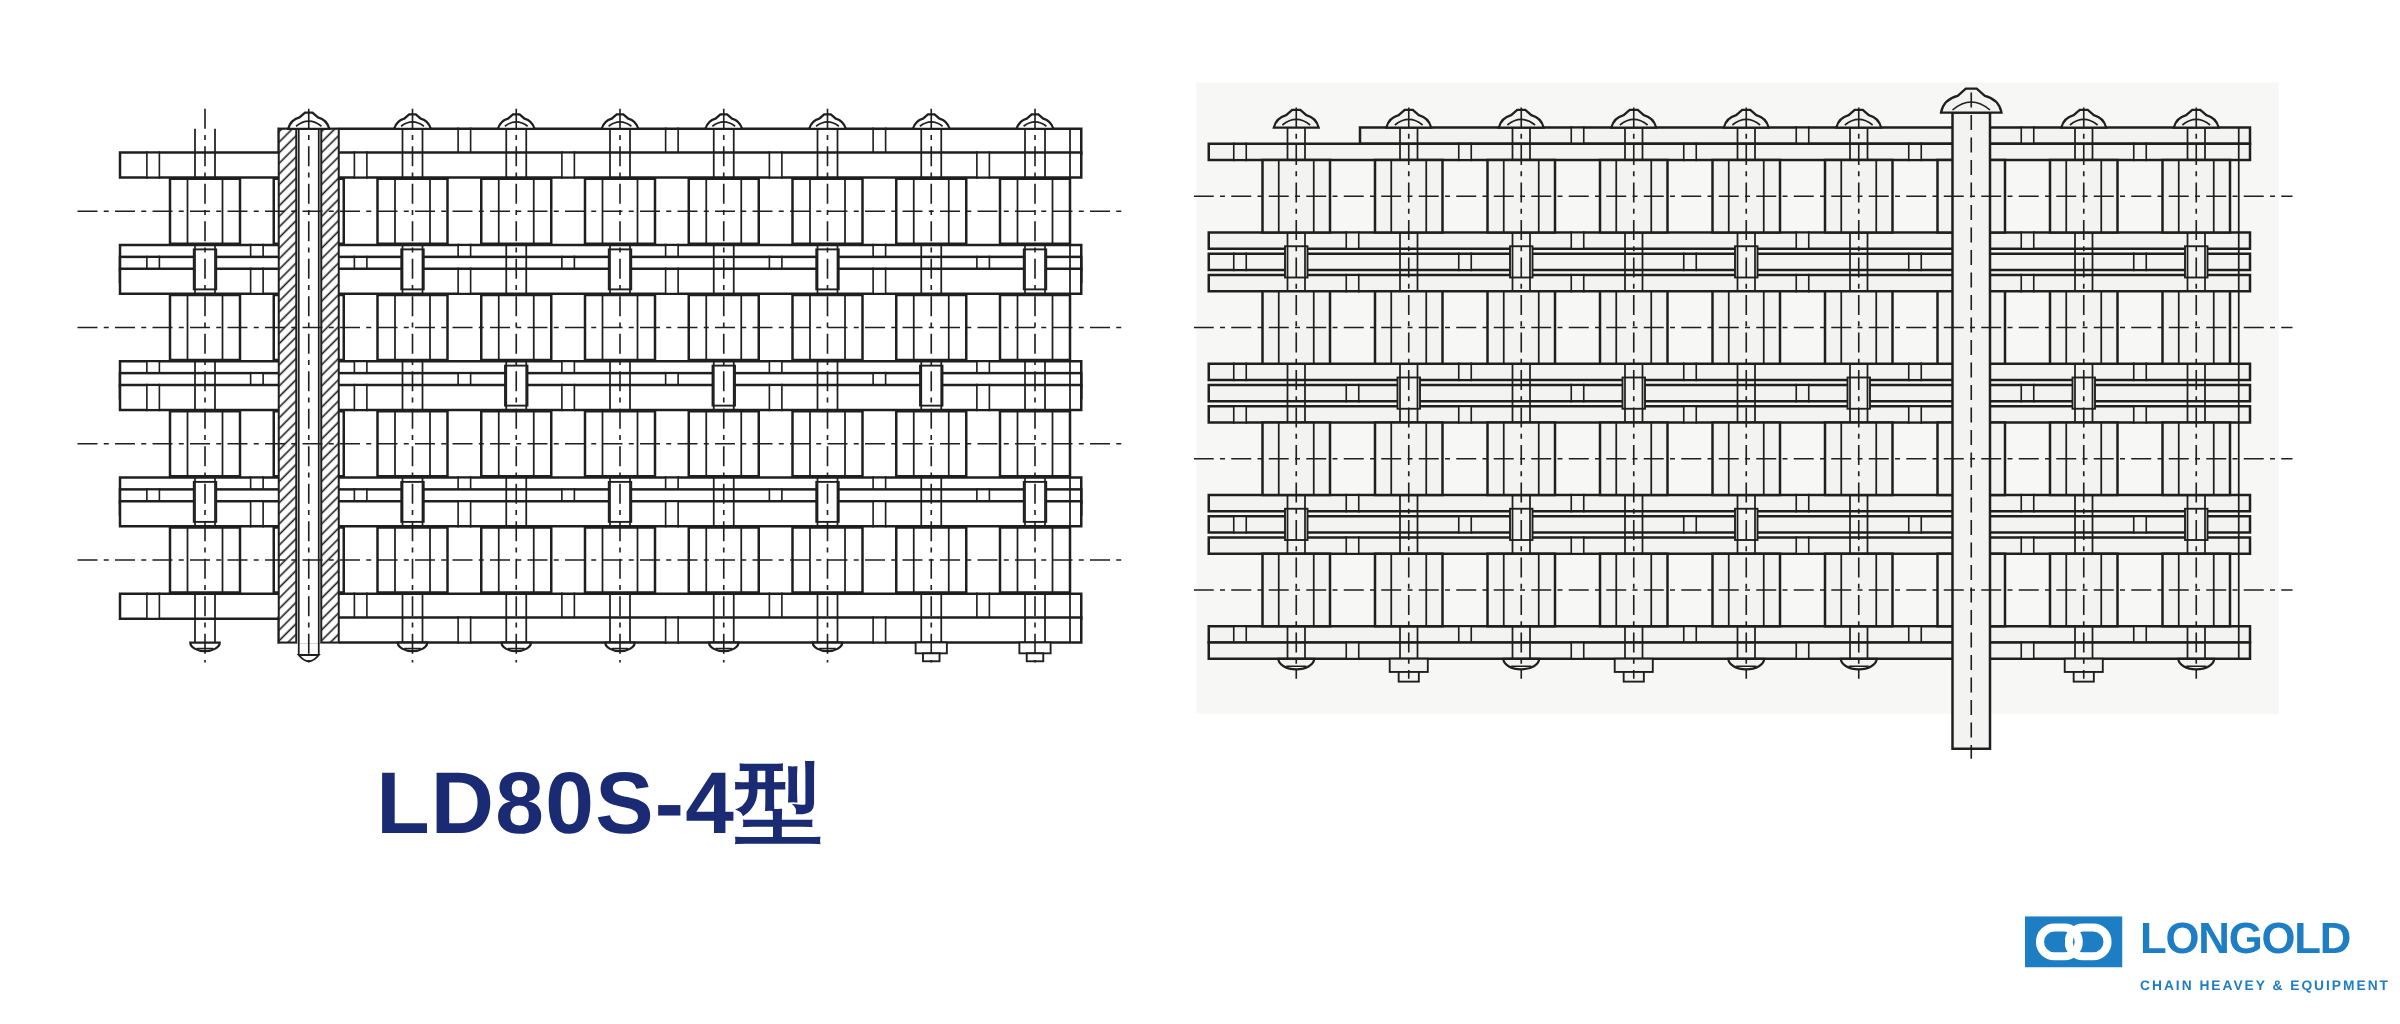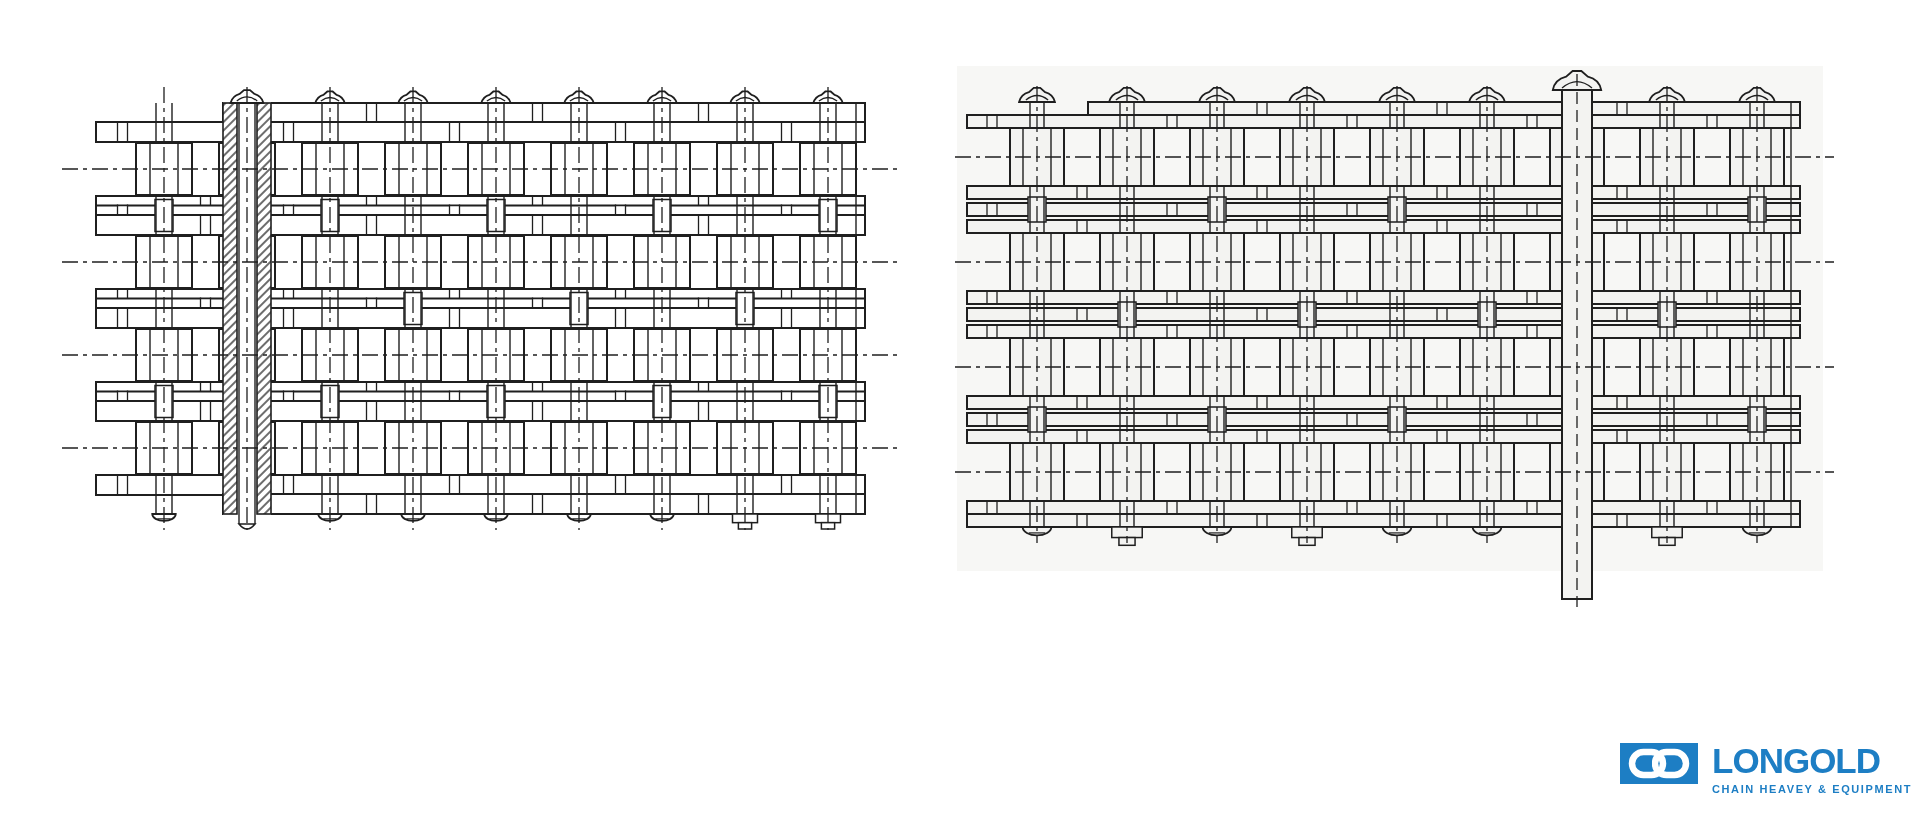--- a/index.html
+++ b/index.html
@@ -19,21 +19,21 @@
   }
   #cap-left{left:120px;top:604px;width:720px;}
   #cap-right{left:1045px;top:604px;width:720px;}
   .logo{
     position:absolute;right:8px;bottom:24px;
     display:flex;align-items:flex-start;gap:14px;
   }
   .logo-icon{width:78px;height:41px;display:block;color:var(--logo-color,#1d7ec4);}
   .logo-text{display:flex;flex-direction:column;}
   .brand{font-weight:700;font-size:35px;line-height:36px;letter-spacing:-1px;color:var(--logo-color,#1d7ec4);}
-  .tagline{font-weight:700;font-size:11px;letter-spacing:1.6px;margin-top:4px;white-space:nowrap;color:var(--logo-color,#1d7ec4);}
+  .tagline{font-weight:700;font-size:11px;letter-spacing:1.6px;margin-top:14px;white-space:nowrap;color:var(--logo-color,#1d7ec4);}
 </style>
 </head>
 <body>
 
 <div class="page">
 
   <figure class="drawing" id="drawing-left" style="margin:0">
     <svg id="chain-left" width="840" height="500" viewBox="0 0 840 500">
         <defs>
           <pattern id="chain-left-h" width="6" height="6" patternUnits="userSpaceOnUse" patternTransform="rotate(45)">
@@ -789,20 +789,21 @@
         <line x1="172" y1="36" x2="172" y2="493" stroke="#1f1f1f" stroke-width="1.3" stroke-dasharray="16 5 4 5"></line>
         <line x1="262" y1="36" x2="262" y2="493" stroke="#1f1f1f" stroke-width="1.3" stroke-dasharray="16 5 4 5"></line>
         <line x1="352" y1="36" x2="352" y2="493" stroke="#1f1f1f" stroke-width="1.3" stroke-dasharray="16 5 4 5"></line>
         <line x1="442" y1="36" x2="442" y2="493" stroke="#1f1f1f" stroke-width="1.3" stroke-dasharray="16 5 4 5"></line>
         <line x1="532" y1="36" x2="532" y2="493" stroke="#1f1f1f" stroke-width="1.3" stroke-dasharray="16 5 4 5"></line>
         <line x1="712" y1="36" x2="712" y2="493" stroke="#1f1f1f" stroke-width="1.3" stroke-dasharray="16 5 4 5"></line>
         <line x1="802" y1="36" x2="802" y2="493" stroke="#1f1f1f" stroke-width="1.3" stroke-dasharray="16 5 4 5"></line>
       </svg>
   </figure>
 
+  <div class="caption" id="cap-left">LD80S-4型</div>
 
 
   <div class="logo">
     <svg class="logo-icon" viewBox="0 0 78 41">
       <rect x="0" y="0" width="78" height="41" fill="currentColor"></rect>
       <rect x="12" y="9" width="31" height="23" rx="11.5" fill="none" stroke="#ffffff" stroke-width="6.5"></rect>
       <rect x="35" y="9" width="31" height="23" rx="11.5" fill="none" stroke="#ffffff" stroke-width="6.5"></rect>
       <rect x="24" y="17" width="8" height="7" fill="currentColor"></rect>
     </svg>
     <div class="logo-text">

